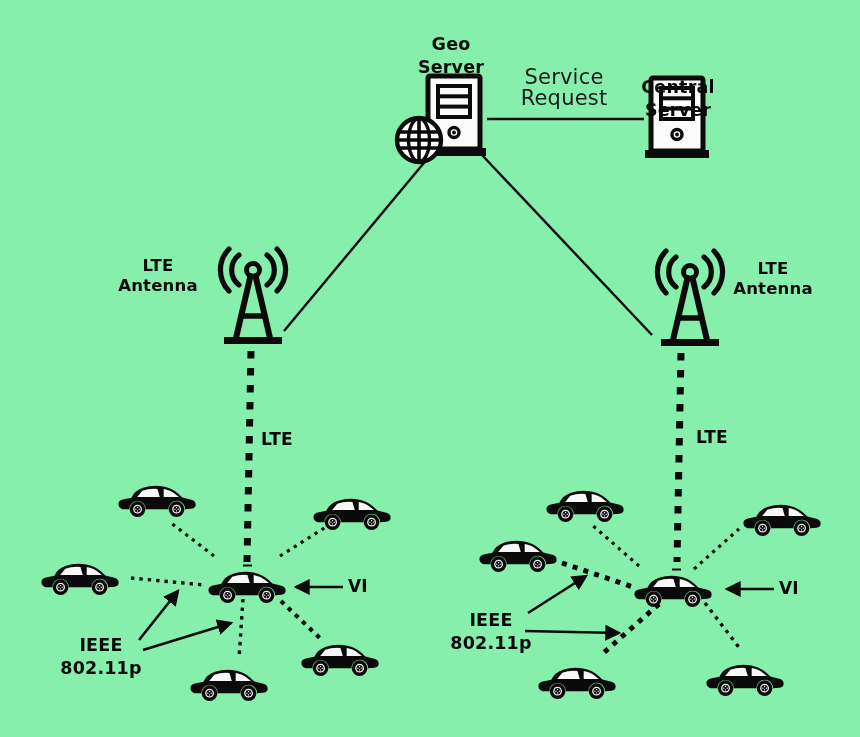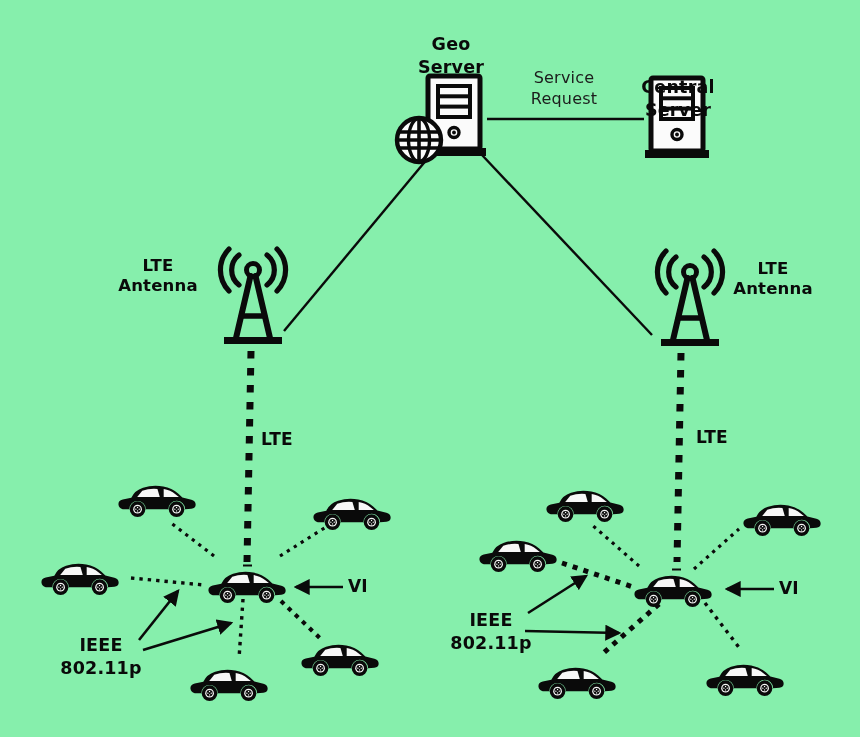--- a/index.html
+++ b/index.html
@@ -2,21 +2,21 @@
 <html><head>
 <meta charset="utf-8">
 <style>
   html,body{margin:0;padding:0;}
   body{background:#f7f7f7;font-family:"DejaVu Sans","Liberation Sans",sans-serif;}
   #stage{position:relative;width:860px;height:737px;background:#86efac;overflow:hidden;text-decoration:underline;}
   #gfx{position:absolute;left:0;top:0;}
   .lbl{position:absolute;color:#0a0a0a;white-space:pre-line;line-height:21px;
        font-weight:700;font-size:17px;letter-spacing:.2px;}
   .lbl.center{text-align:center;}
-  .lbl.regular{font-weight:400;font-size:16px;color:#1c1c1c;}
+  .lbl.regular{font-weight:400;font-size:21px;color:#1c1c1c;}
   .lbl.small{font-size:16.5px;line-height:20px;}
   .lbl.big{font-size:17.5px;line-height:23px;}
 </style>
 </head>
 <body>
 
 <div id="stage">
 
 <svg id="gfx" width="860" height="737" viewBox="0 0 860 737">
   <defs>

